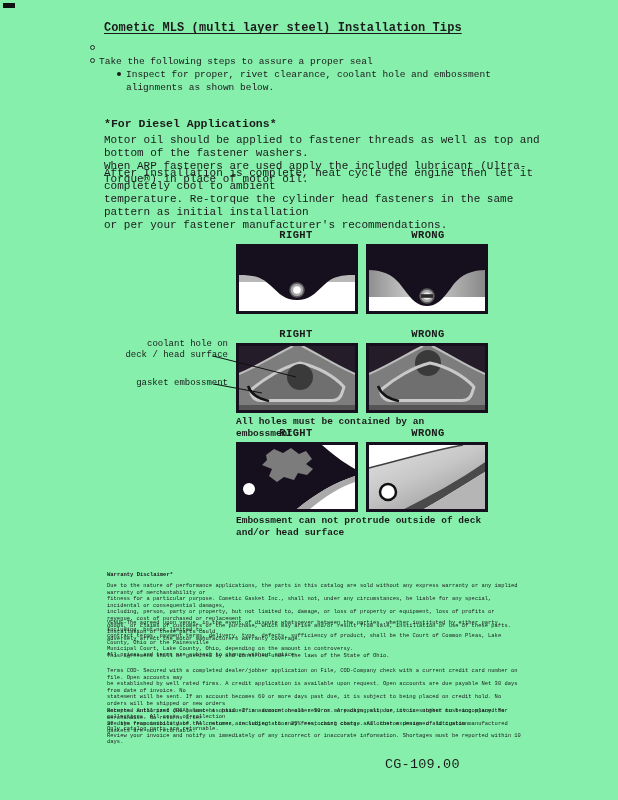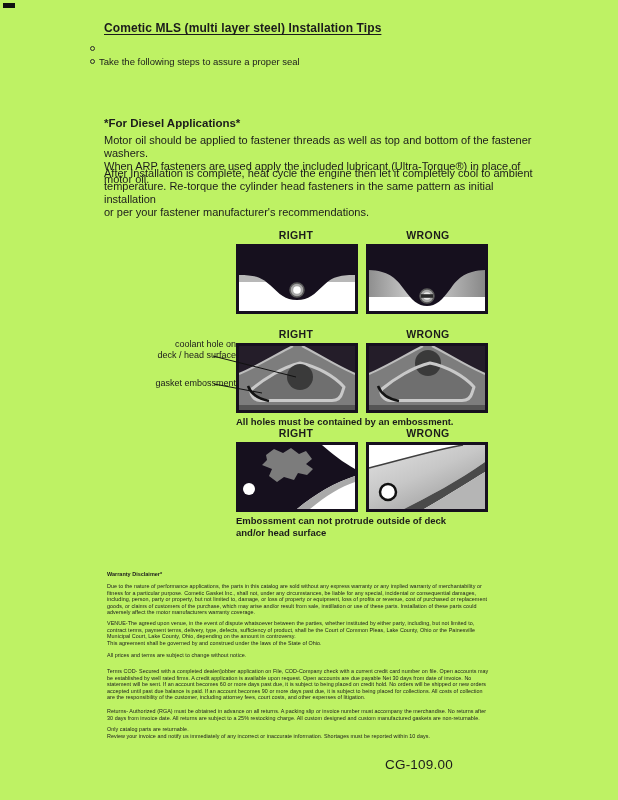--- a/index.html
+++ b/index.html
@@ -1,18 +1,18 @@
 <!DOCTYPE html>
 <html><head>
 <meta charset="utf-8">
 <style>
   html,body{margin:0;padding:0;background:#fff;}
   .page{
-    position:relative;width:618px;height:800px;background:#bef264;
-    font-family:Liberation Sans, sans-serif;color:#1b1b1b;overflow:hidden;
+    position:relative;width:618px;height:800px;background:#86efac;
+    font-family:Liberation Mono, monospace;color:#1b1b1b;overflow:hidden;
   }
   .abs{position:absolute;}
   
   .corner-mark{left:3px;top:3px;width:12px;height:5px;background:#111;}
   
   .title{
     left:104px;top:21px;font-size:12px;font-weight:bold;
     text-decoration:underline;text-underline-offset:2px;letter-spacing:.1px;
   }
   
@@ -31,21 +31,21 @@
   .note{top:213px;}
   
   .figure{left:236px;width:252px;}
   .fig1{top:229px;} .fig2{top:328px;} .fig3{top:427px;}
   .fig-labels{display:flex;gap:12px;font-size:10.5px;font-weight:bold;letter-spacing:.4px;}
   .fig-labels span{width:122px;text-align:center;display:inline-block;}
   .panels{display:flex;gap:8px;margin-top:3px;}
   .panels svg{display:block;}
   .caption{font-size:9.5px;font-weight:bold;line-height:12px;margin-top:3px;white-space:pre-line;}
   
-  .anno{position:absolute;left:118px;width:118px;text-align:right;font-size:9px;line-height:10.5px;white-space:pre-line;}
+  .anno{position:absolute;left:110px;width:118px;text-align:right;font-size:9px;line-height:10.5px;white-space:pre-line;}
   .anno1{top:339px;} .anno2{top:378px;}
   .leader-lines{left:205px;top:348px;}
   
   .legal-h{left:107px;top:571px;font-size:5.5px;font-weight:bold;}
   .legal-p{left:107px;width:416px;font-size:5.4px;line-height:6.6px;white-space:pre-line;letter-spacing:.05px;}
   .lp0{top:583px;} .lp1{top:620px;} .lp2{top:652px;} .lp3{top:668px;} .lp4{top:708px;} .lp5{top:726px;}
   
   .doc-code{left:385px;top:757px;font-size:13.5px;letter-spacing:.2px;}
 </style>
 </head>
@@ -57,20 +57,24 @@
 
   <div class="abs title">Cometic MLS (multi layer steel) Installation Tips</div>
 
   <div class="abs tips">
     <div class="tip-row">
       <span class="marker"><i class="open"></i></span>
     </div>
     <div class="tip-row">
       <span class="marker"><i class="open"></i></span>
       <span>Take the following steps to assure a proper seal</span>
+    </div>
+    <div class="tip-row sub">
+      <span class="marker"><i class="solid"></i></span>
+      <span>Inspect for proper, rivet clearance, coolant hole and embossment alignments as shown below.</span>
     </div>
   </div>
 
   <div class="abs h2">*For Diesel Applications*</div>
   <div class="abs para para-oil">Motor oil should be applied to fastener threads as well as top and bottom of the fastener washers.
 When ARP fasteners are used apply the included lubricant (Ultra-Torque®) in place of motor oil.</div>
   <div class="abs para para-retorque">After Installation is complete, heat cycle the engine then let it completely cool to ambient
 temperature. Re-torque the cylinder head fasteners in the same pattern as initial installation
 or per your fastener manufacturer's recommendations.</div>
 

